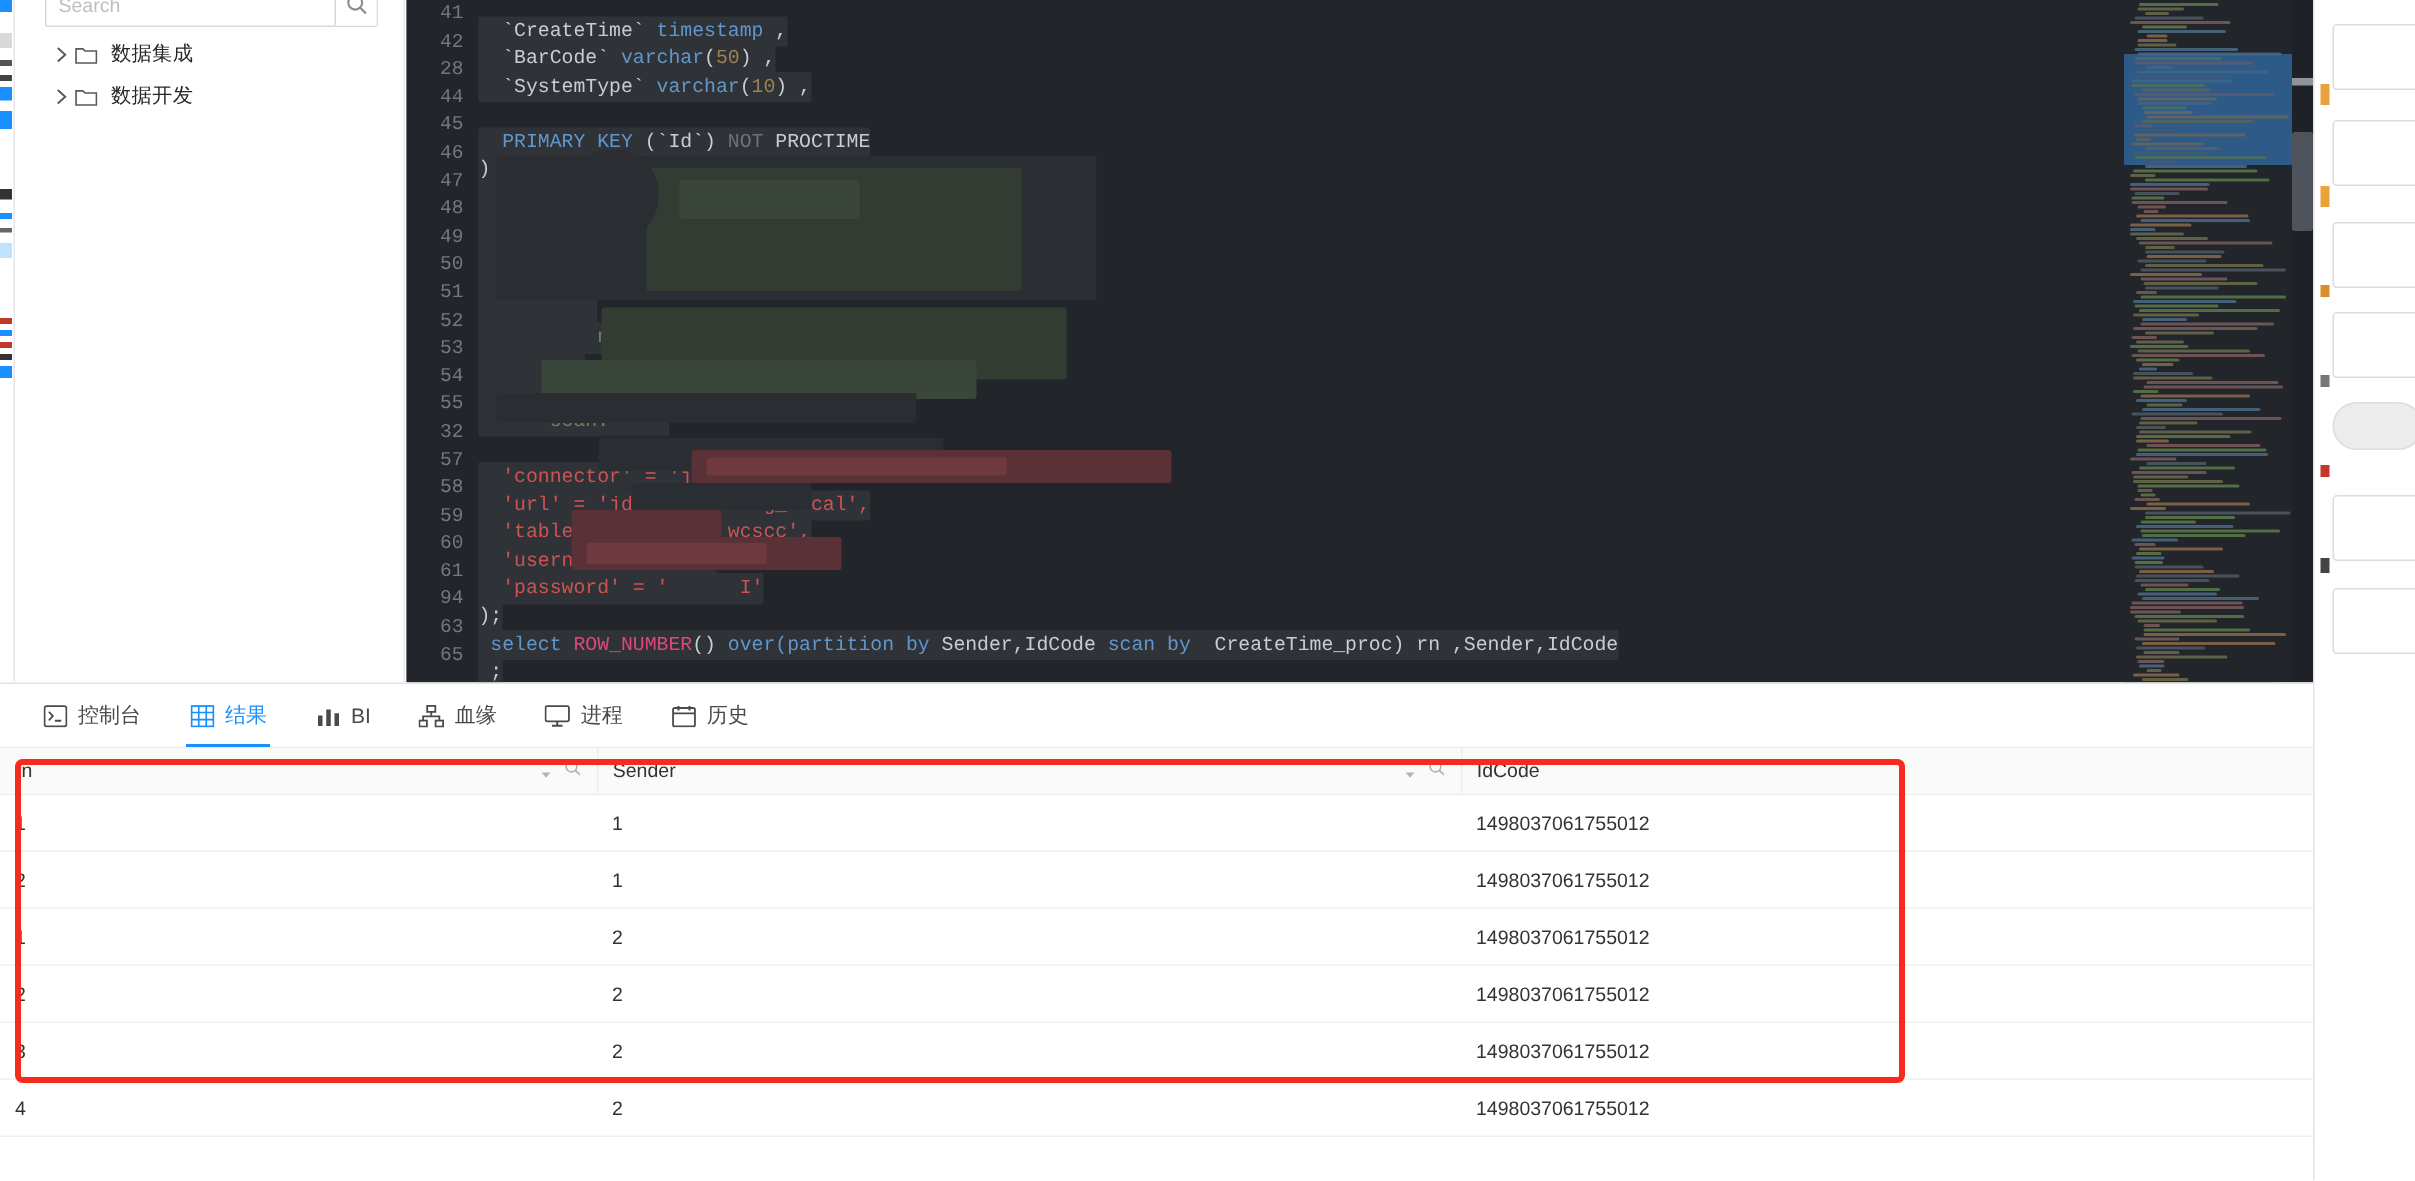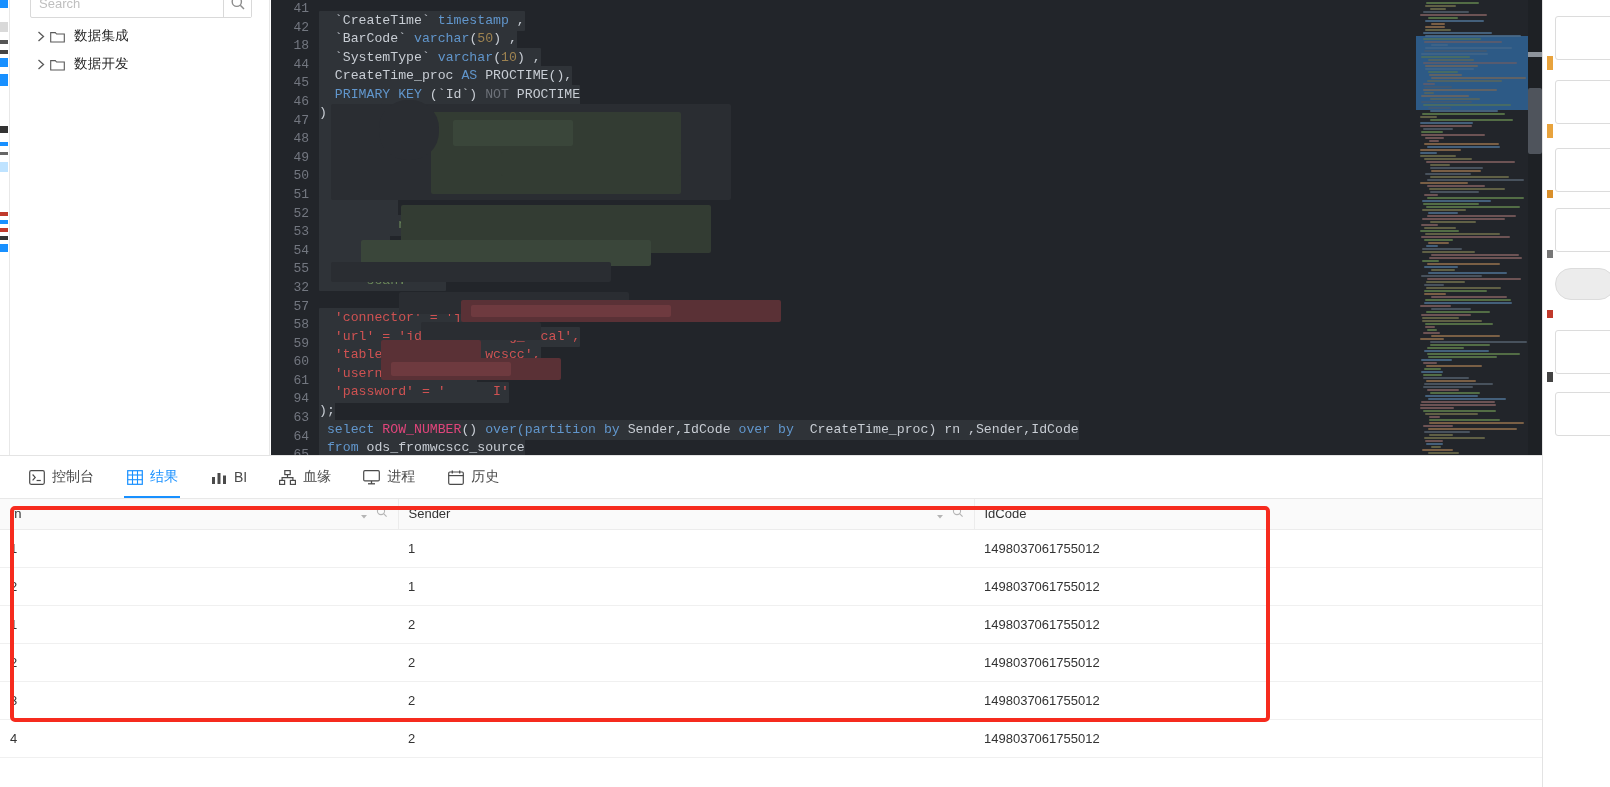--- a/index.html
+++ b/index.html
@@ -246,42 +246,41 @@
         <span class="tree-label">数据开发</span>
       </div>
     </div>
   </div>
 
   <div class="editor">
     <div class="gutter"></div>
     <div class="code-area" id="code-area">
         <div class="cline"><span class="lnum">41</span><span class="ctext sel"><span class="id">  `CreateTime` </span><span class="k">timestamp</span><span class="id"> ,</span></span></div>
         <div class="cline"><span class="lnum">42</span><span class="ctext sel"><span class="id">  `BarCode` </span><span class="k">varchar</span><span class="id">(</span><span class="num">50</span><span class="id">) ,</span></span></div>
-        <div class="cline"><span class="lnum">18</span><span class="ctext sel"><span class="id">  `SystemType` </span><span class="k">varchar</span><span class="id">(</span><span class="num">10</span><span class="id">) ,</span></span></div>
-        <div class="cline"><span class="lnum">44</span><span class="ctext sel"><span class="id">  CreateTime_proc </span><span class="k">AS</span><span class="id"> PROCTIME(),</span></span></div>
+        <div class="cline"><span class="lnum">28</span><span class="ctext sel"><span class="id">  `SystemType` </span><span class="k">varchar</span><span class="id">(</span><span class="num">10</span><span class="id">) ,</span></span></div>
+        <div class="cline"><span class="lnum">44</span></div>
         <div class="cline"><span class="lnum">45</span><span class="ctext sel"><span class="id">  </span><span class="k">PRIMARY KEY</span><span class="id"> (`Id`) </span><span class="dim">NOT</span><span class="id"> PROCTIME</span></span></div>
         <div class="cline"><span class="lnum">46</span><span class="ctext sel"><span class="id">) </span><span class="k">WITH</span><span class="id"> (</span></span></div>
         <div class="cline"><span class="lnum">47</span><span class="ctext sel"><span class="gs">    'scan.</span><span class="rd" style="color: transparent;">███████████</span><span class="gs">bled' = 'true',</span></span></div>
         <div class="cline"><span class="lnum">48</span><span class="ctext sel"><span class="gs">    '</span><span class="rd" style="color: transparent;">███████</span></span></div>
         <div class="cline"><span class="lnum">49</span><span class="ctext sel"><span class="rd" style="color: transparent;">██████████</span></span></div>
         <div class="cline"><span class="lnum">50</span><span class="ctext sel"><span class="rd" style="color: transparent;">██████████</span></span></div>
         <div class="cline"><span class="lnum">51</span><span class="ctext sel"><span class="rd" style="color: transparent;">██████████</span></span></div>
         <div class="cline"><span class="lnum">52</span><span class="ctext sel"><span class="gs">    </span><span class="rd" style="color: transparent;">██████</span><span class="gs">nN9aT',</span></span></div>
         <div class="cline"><span class="lnum">53</span><span class="ctext sel"><span class="gs">  </span><span class="rd" style="color: transparent;">███████</span></span></div>
         <div class="cline"><span class="lnum">54</span><span class="ctext sel"><span class="gs">   </span><span class="rd" style="color: transparent;">█████</span></span></div>
         <div class="cline"><span class="lnum">55</span><span class="ctext sel"><span class="gs">      scan.</span><span class="rd" style="color: transparent;">█████</span></span></div>
         <div class="cline"><span class="lnum">32</span><span class="ctext sel"><span class="id"></span></span></div>
         <div class="cline"><span class="lnum">57</span><span class="ctext sel"><span class="str">  'connector' = 'jdbc'</span></span></div>
         <div class="cline"><span class="lnum">58</span><span class="ctext sel"><span class="str">  'url' = 'jdbc:</span><span class="rd" style="color: transparent;">████████</span><span class="str">g_local',</span></span></div>
         <div class="cline"><span class="lnum">59</span><span class="ctext sel"><span class="str">  'table-name' = '</span><span class="rd" style="color: transparent;">███</span><span class="str">wcscc',</span></span></div>
         <div class="cline"><span class="lnum">60</span><span class="ctext sel"><span class="str">  'username' = '</span><span class="rd" style="color: transparent;">████</span></span></div>
         <div class="cline"><span class="lnum">61</span><span class="ctext sel"><span class="str">  'password' = '</span><span class="rd" style="color: transparent;">██████</span><span class="str">I'</span></span></div>
         <div class="cline"><span class="lnum">94</span><span class="ctext sel"><span class="id">);</span></span></div>
-        <div class="cline"><span class="lnum">63</span><span class="ctext sel"><span class="k"> select </span><span class="fn">ROW_NUMBER</span><span class="id">() </span><span class="k">over(</span><span class="k">partition</span><span class="k"> by </span><span class="id">Sender,IdCode </span><span class="k">over by </span><span class="id"> CreateTime_proc) rn ,Sender,IdCode</span></span></div>
-        <div class="cline"><span class="lnum">64</span><span class="ctext sel"><span class="k"> from </span><span class="id">ods_fromwcscc_source</span></span></div>
+        <div class="cline"><span class="lnum">63</span><span class="ctext sel"><span class="k"> select </span><span class="fn">ROW_NUMBER</span><span class="id">() </span><span class="k">over(</span><span class="k">partition</span><span class="k"> by </span><span class="id">Sender,IdCode </span><span class="k">scan by </span><span class="id"> CreateTime_proc) rn ,Sender,IdCode</span></span></div>
         <div class="cline"><span class="lnum">65</span><span class="ctext sel"><span class="id"> ;</span></span></div>
       </div>
 
     <div class="redact rd-dark" style="left:60px; top:104px; width:400px; height:96px;"></div>
     <div class="redact rd-green" style="left:160px;top:112px; width:250px; height:82px;"></div>
     <div class="redact rd-green2" style="left:182px;top:120px; width:120px; height:26px;"></div>
     <div class="redact rd-green" style="left:230px;top:152px; width:180px; height:24px;"></div>
     <div class="redact rd-dark" style="left:108px;top:100px; width:60px;  height:60px; border-radius:28px;"></div>
     <div class="redact rd-green" style="left:130px;top:205px; width:310px; height:48px;"></div>
     <div class="redact rd-green2" style="left:90px; top:240px; width:290px; height:26px;"></div>

